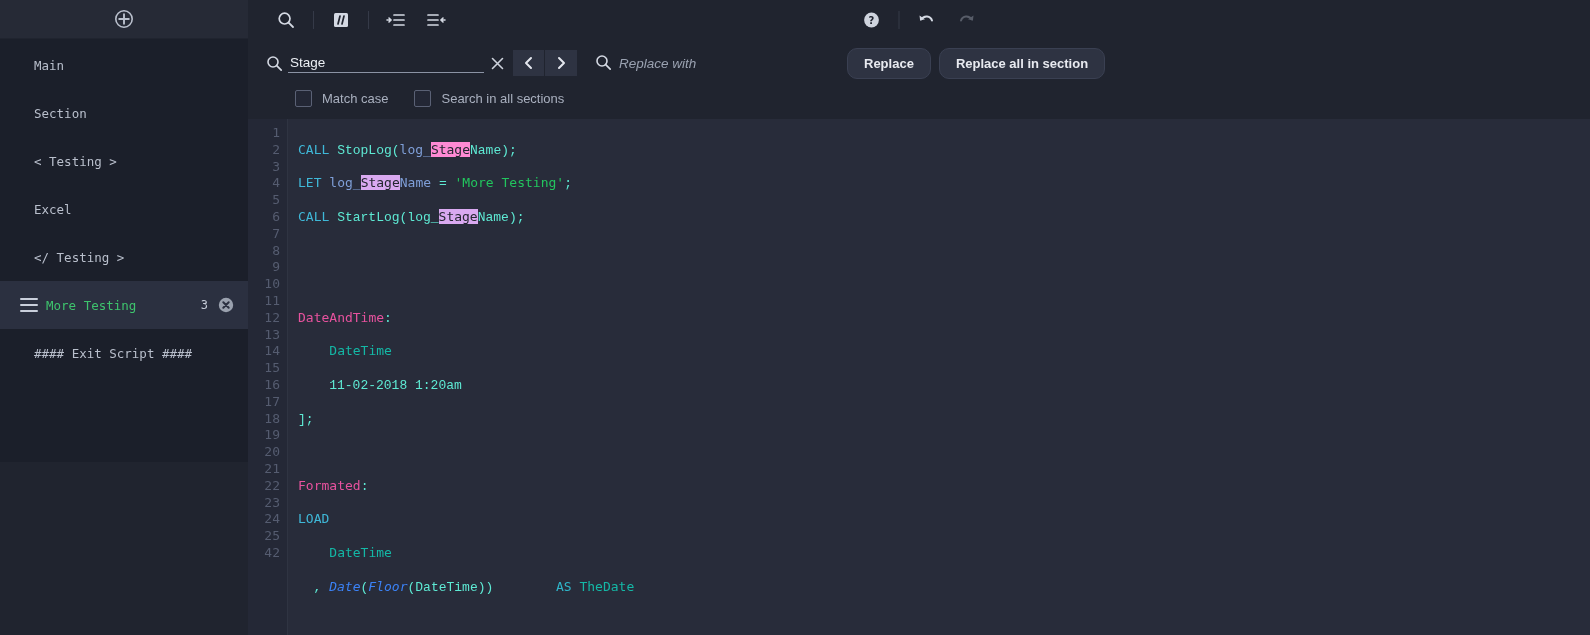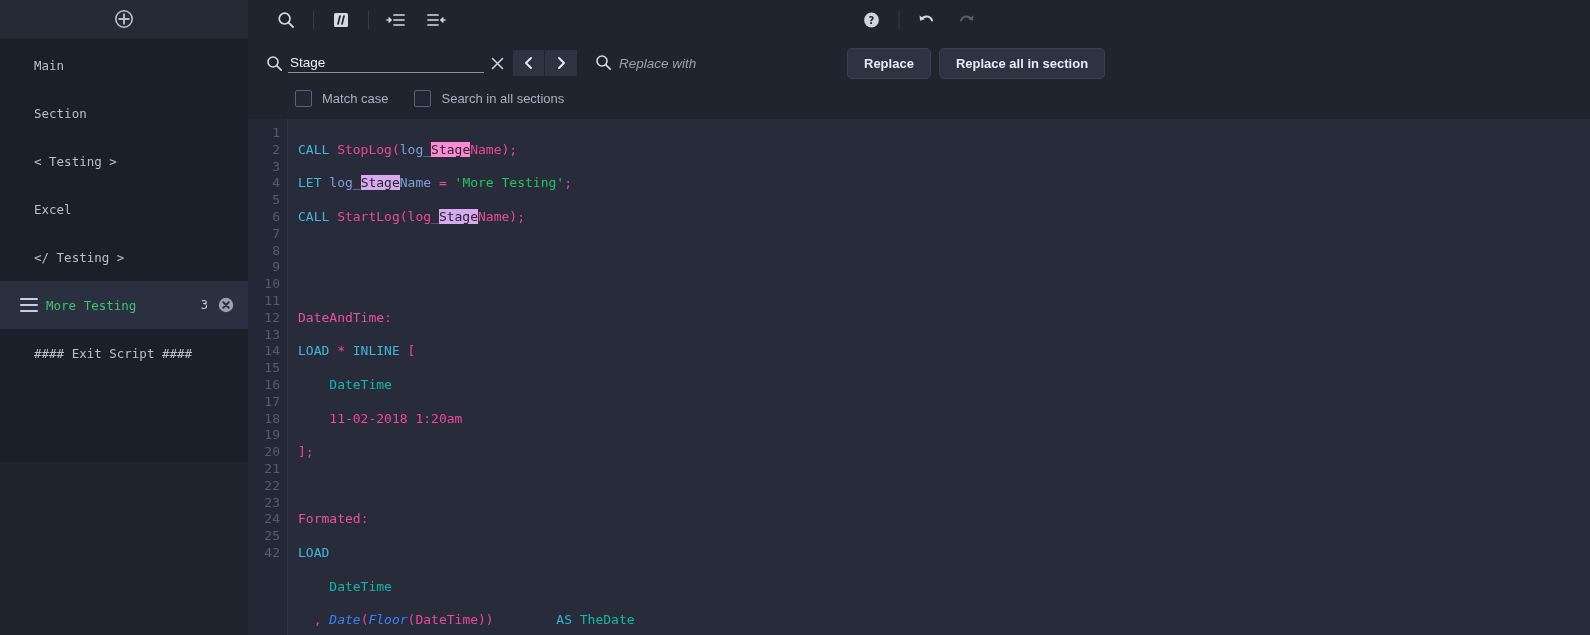--- a/index.html
+++ b/index.html
@@ -108,21 +108,21 @@
     cursor: pointer; color: #e4e7ee;
   }
   .nav-btn:first-child { border-right: 1px solid #20242f; }
   .repl-field { display: flex; align-items: flex-start; width: 230px; flex: 0 0 230px; margin-left: 18px; }
   .btn-group { display: flex; margin-left: 22px; }
   .act-btn {
     background: #2e3342; border: 1px solid #3a4052;
     color: #e8eaf0; font-family: "Liberation Sans", sans-serif;
     font-size: 13px; font-weight: bold;
     padding: 7px 16px; margin-right: 8px; cursor: pointer;
-    border-radius: 5px; white-space: nowrap;
+    border-radius: 10px; white-space: nowrap;
   }
   .opts-row { display: flex; align-items: center; height: 30px; margin-top: 4px; padding-left: 0px; margin-left: 29px; }
   .opt { display: flex; align-items: center; cursor: pointer; margin-right: 26px; }
   .cbox {
     width: 17px; height: 17px; border: 1px solid #5a6175;
     border-radius: 2px; background: #232735; margin-right: 10px; flex: 0 0 17px;
   }
   .opt-label { color: #a9b0bf; font-size: 13px; font-family: "Liberation Sans", sans-serif; white-space: nowrap; }
 
   
@@ -143,21 +143,21 @@
     overflow: hidden;
   }
   .code div { height: 16.8px; }
   .kw   { color: #3fb8d8; }         
   .kw2  { color: #2fb5c9; }         
   .tbl  { color: #e8529e; }         
   .var  { color: #7f9fd8; }         
   .str  { color: #22c55e; }         
   .fn   { color: #3b82f6; font-style: italic; }  
   .fld  { color: #14b8a6; }         
-  .pn   { color: #ec4899; }         
+  .pn   { color: #5eead4; font-family: Liberation Mono, monospace; }         
   .hl   { background: #d9a9f0; color: #23262f; }
   .hl-cur { background: #ff8ad4; color: #23262f; }
 </style>
 </head>
 <body>
 
 <div class="app">
 
   <div class="sidebar">
     <div class="sidebar-head">
@@ -357,21 +357,20 @@
           <div>25</div>
           <div>42</div>
         </div>
       <div class="code">
 <div><span class="kw">CALL</span> <span class="pn">StopLog(</span><span class="var">log_</span><span class="hl-cur">Stage</span><span class="pn">Name);</span></div>
 <div><span class="kw">LET</span> <span class="var">log_</span><span class="hl">Stage</span><span class="var">Name</span> <span class="pn">=</span> <span class="str">'More Testing'</span><span class="pn">;</span></div>
 <div><span class="kw">CALL</span> <span class="pn">StartLog(log_</span><span class="hl">Stage</span><span class="pn">Name);</span></div>
 <div>&nbsp;</div>
 <div>&nbsp;</div>
 <div><span class="tbl">DateAndTime</span><span class="pn">:</span></div>
-<div><span class="kw">LOAD</span> <span class="pn">*</span> <span class="kw">INLINE</span> <span class="pn">[</span></div>
 <div><span class="fld">    DateTime</span></div>
 <div><span class="pn">    11-02-2018 1:20am</span></div>
 <div><span class="pn">];</span></div>
 <div>&nbsp;</div>
 <div><span class="tbl">Formated</span><span class="pn">:</span></div>
 <div><span class="kw">LOAD</span></div>
 <div><span class="fld">    DateTime</span></div>
 <div><span class="pn">  , </span><span class="fn">Date</span><span class="pn">(</span><span class="fn">Floor</span><span class="pn">(DateTime))</span>        <span class="kw2">AS</span> <span class="fld">TheDate</span></div>
 
 

